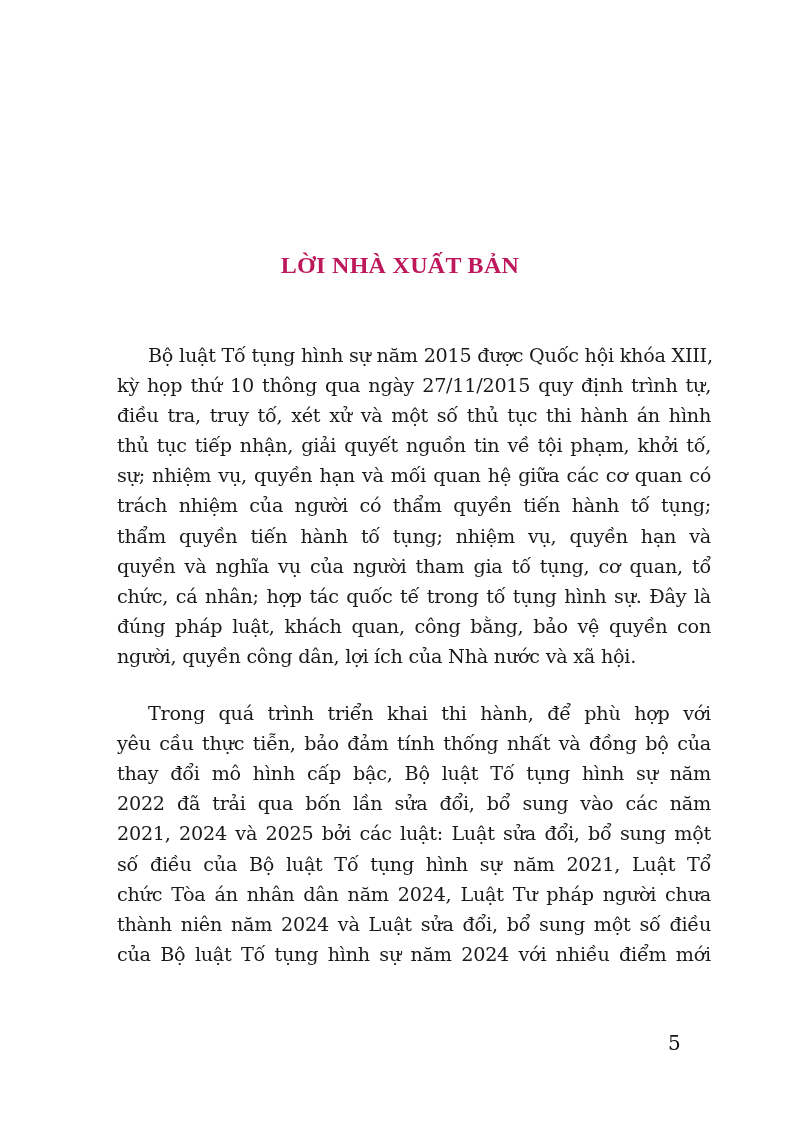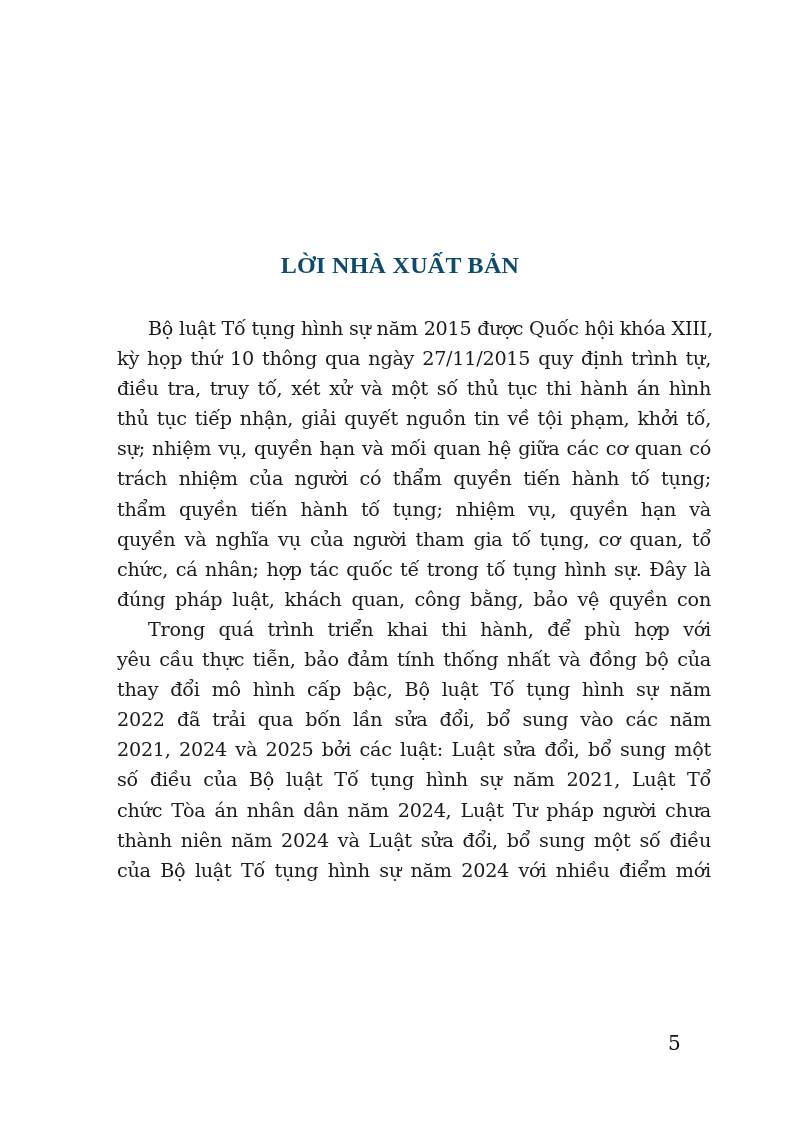--- a/index.html
+++ b/index.html
@@ -18,40 +18,41 @@
     .page-title {
       position: absolute;
       top: 236px;
       left: 0;
       width: 800px;
       text-align: center;
       font-family: "Liberation Serif", "DejaVu Serif", serif;
       font-weight: bold;
       font-size: 24px;
       letter-spacing: 0.3px;
-      color: #0c4a6e;
+      color: #be185d;
     }
     .body-text {
       position: absolute;
       top: 314px;
       left: 117px;
       width: 594px;
     }
     .line {
       display: block;
       height: 30.1px;
       line-height: 30.1px;
       font-size: 19.2px;
       white-space: nowrap;
       text-align: justify;
       text-align-last: justify;
       letter-spacing: -0.25px;
     }
     .line.indent {
       padding-left: 31px;
+      margin-top: 27px;
     }
     .line.last {
       text-align-last: left;
     }
     .page-number {
       position: absolute;
       top: 1031px;
       left: 668px;
       font-size: 20px;
       font-family: "DejaVu Serif", "Liberation Serif", serif;
@@ -68,20 +69,21 @@
     <span class="line indent">Bộ luật Tố tụng hình sự năm 2015 được Quốc hội khóa XIII,</span>
     <span class="line">kỳ họp thứ 10 thông qua ngày 27/11/2015 quy định trình tự,</span>
     <span class="line">điều tra, truy tố, xét xử và một số thủ tục thi hành án hình</span>
     <span class="line">thủ tục tiếp nhận, giải quyết nguồn tin về tội phạm, khởi tố,</span>
     <span class="line">sự; nhiệm vụ, quyền hạn và mối quan hệ giữa các cơ quan có</span>
     <span class="line">trách nhiệm của người có thẩm quyền tiến hành tố tụng;</span>
     <span class="line">thẩm quyền tiến hành tố tụng; nhiệm vụ, quyền hạn và</span>
     <span class="line">quyền và nghĩa vụ của người tham gia tố tụng, cơ quan, tổ</span>
     <span class="line">chức, cá nhân; hợp tác quốc tế trong tố tụng hình sự. Đây là</span>
     <span class="line">đúng pháp luật, khách quan, công bằng, bảo vệ quyền con</span>
+    <span class="line last">người, quyền công dân, lợi ích của Nhà nước và xã hội.</span>
   </div>
   <div>
     <span class="line indent">Trong quá trình triển khai thi hành, để phù hợp với</span>
     <span class="line">yêu cầu thực tiễn, bảo đảm tính thống nhất và đồng bộ của</span>
     <span class="line">thay đổi mô hình cấp bậc, Bộ luật Tố tụng hình sự năm</span>
     <span class="line">2022 đã trải qua bốn lần sửa đổi, bổ sung vào các năm</span>
     <span class="line">2021, 2024 và 2025 bởi các luật: Luật sửa đổi, bổ sung một</span>
     <span class="line">số điều của Bộ luật Tố tụng hình sự năm 2021, Luật Tổ</span>
     <span class="line">chức Tòa án nhân dân năm 2024, Luật Tư pháp người chưa</span>
     <span class="line">thành niên năm 2024 và Luật sửa đổi, bổ sung một số điều</span>

